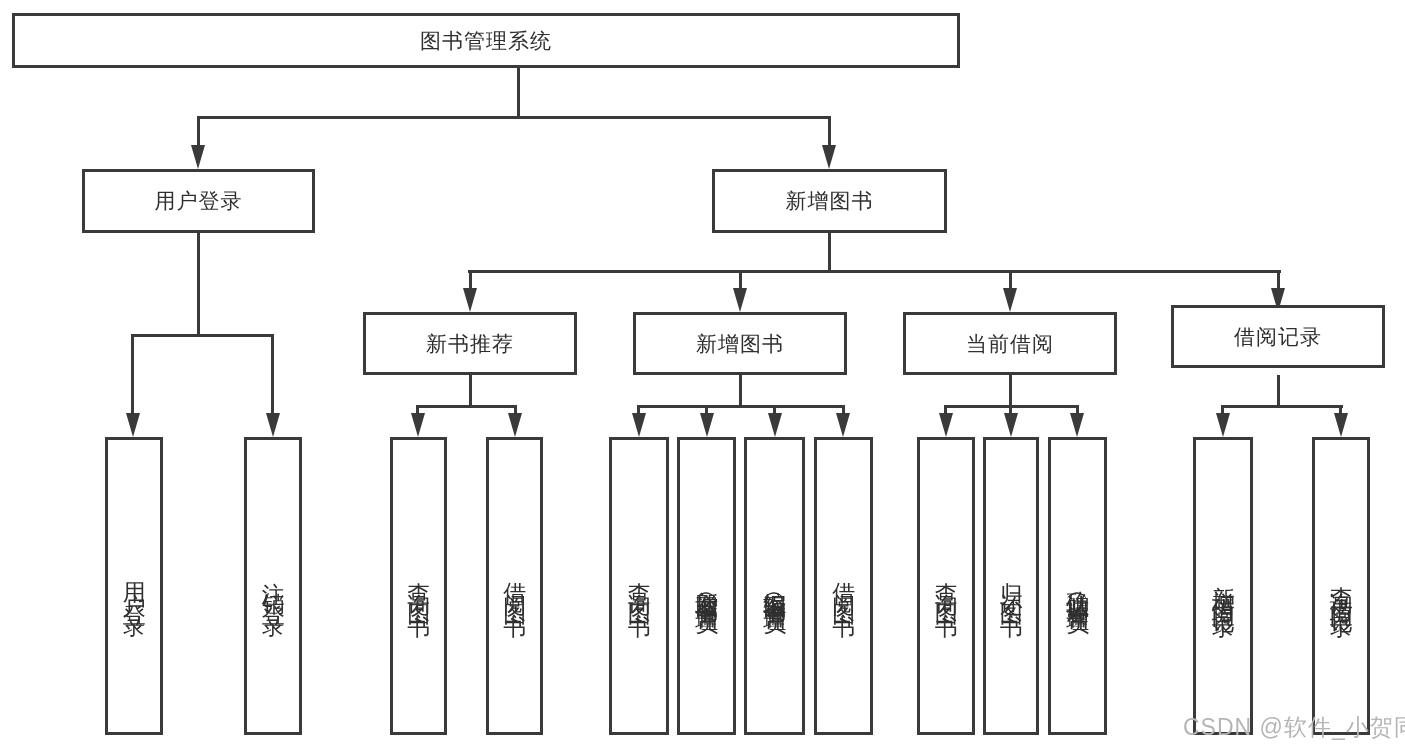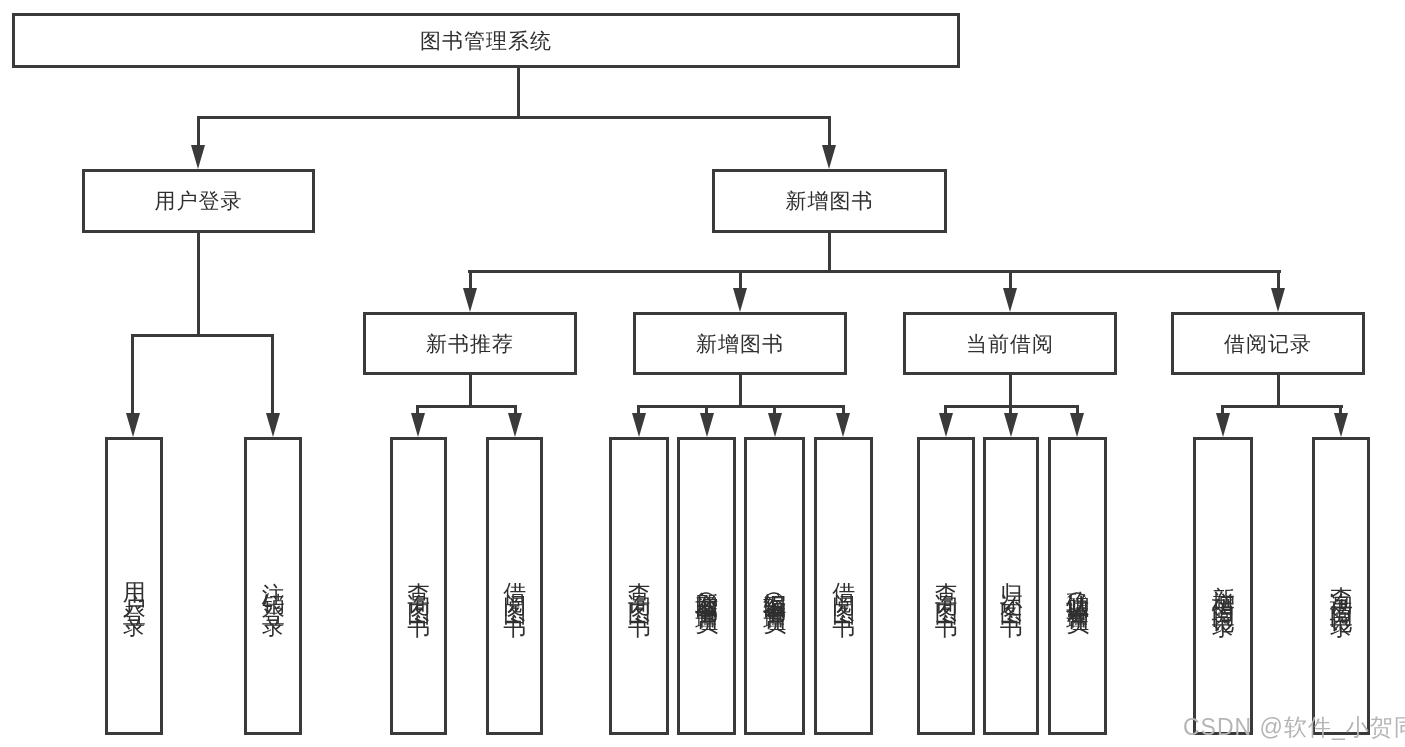--- a/index.html
+++ b/index.html
@@ -110,21 +110,21 @@
 
   <div class="box hbox" style="left:363px; top:312px; width:214px; height:63px;">
     <span>新书推荐</span>
   </div>
   <div class="box hbox" style="left:633px; top:312px; width:214px; height:63px;">
     <span>新增图书</span>
   </div>
   <div class="box hbox" style="left:903px; top:312px; width:214px; height:63px;text-align:right;">
     <span>当前借阅</span>
   </div>
-  <div class="box hbox" style="left:1171px; top:312px; width:194px; height:63px;">
+  <div class="box hbox" style="left:1171px; top:305px; width:214px; height:63px;">
     <span>借阅记录</span>
   </div>
 
   <div class="line vline" style="left:469px; top:375px; height:33px;"></div>
   <div class="line hline" style="left:416px; top:405px; width:101px;"></div>
   <div class="line vline" style="left:416px; top:405px; height:14px;"></div>
   <div class="arrow" style="left:411px; top:413px;"></div>
   <div class="line vline" style="left:514px; top:405px; height:14px;"></div>
   <div class="arrow" style="left:508px; top:413px;"></div>
 

